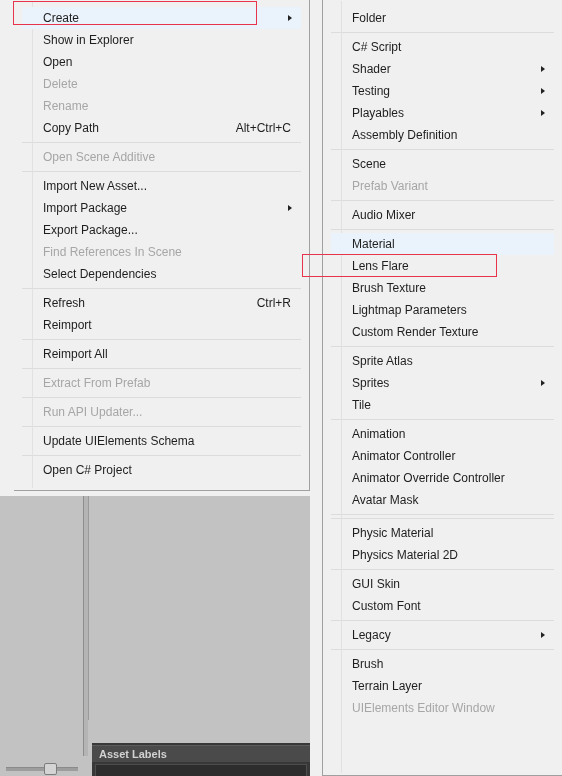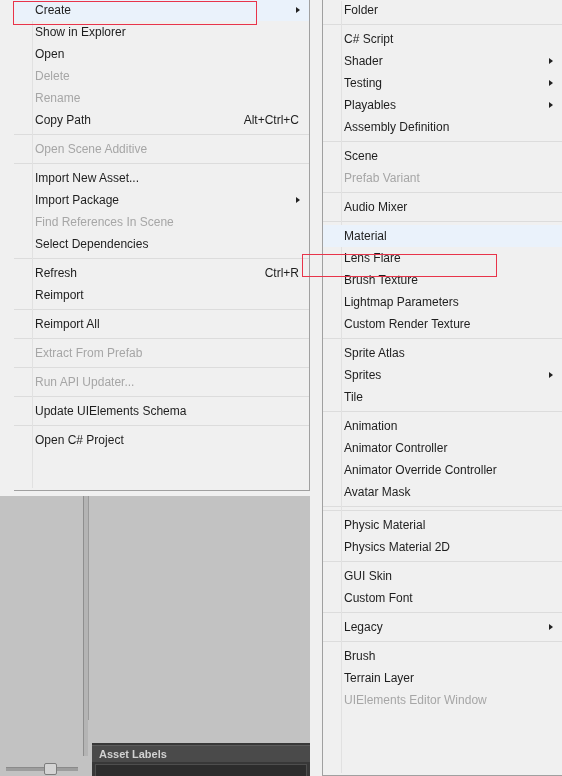--- a/index.html
+++ b/index.html
@@ -136,21 +136,21 @@
   }
   #submenu {
     left: 322px; top: -1px;
     width: 240px; height: 777px;
     border-right: none;
     border-top: none;
   }
 
   .menu-list {
     list-style: none;
-    margin: 0;
+    margin: 8px;
     padding: 0;
   }
   .menu-item {
     position: relative;
     height: 22px;
     line-height: 22px;
     padding-left: 21px;
     padding-right: 10px;
     white-space: nowrap;
     color: #1e1e1e;
@@ -237,20 +237,21 @@
       <li class="menu-item"><span>Show in Explorer</span></li>
       <li class="menu-item"><span>Open</span></li>
       <li class="menu-item disabled"><span>Delete</span></li>
       <li class="menu-item disabled"><span>Rename</span></li>
       <li class="menu-item"><span>Copy Path</span><span class="shortcut">Alt+Ctrl+C</span></li>
       <li class="separator"></li>
       <li class="menu-item disabled"><span>Open Scene Additive</span></li>
       <li class="separator"></li>
       <li class="menu-item"><span>Import New Asset...</span></li>
       <li class="menu-item"><span>Import Package</span><span class="arrow"></span></li>
+      <li class="menu-item"><span>Export Package...</span></li>
       <li class="menu-item disabled"><span>Find References In Scene</span></li>
       <li class="menu-item"><span>Select Dependencies</span></li>
       <li class="separator"></li>
       <li class="menu-item"><span>Refresh</span><span class="shortcut">Ctrl+R</span></li>
       <li class="menu-item"><span>Reimport</span></li>
       <li class="separator"></li>
       <li class="menu-item"><span>Reimport All</span></li>
       <li class="separator"></li>
       <li class="menu-item disabled"><span>Extract From Prefab</span></li>
       <li class="separator"></li>

